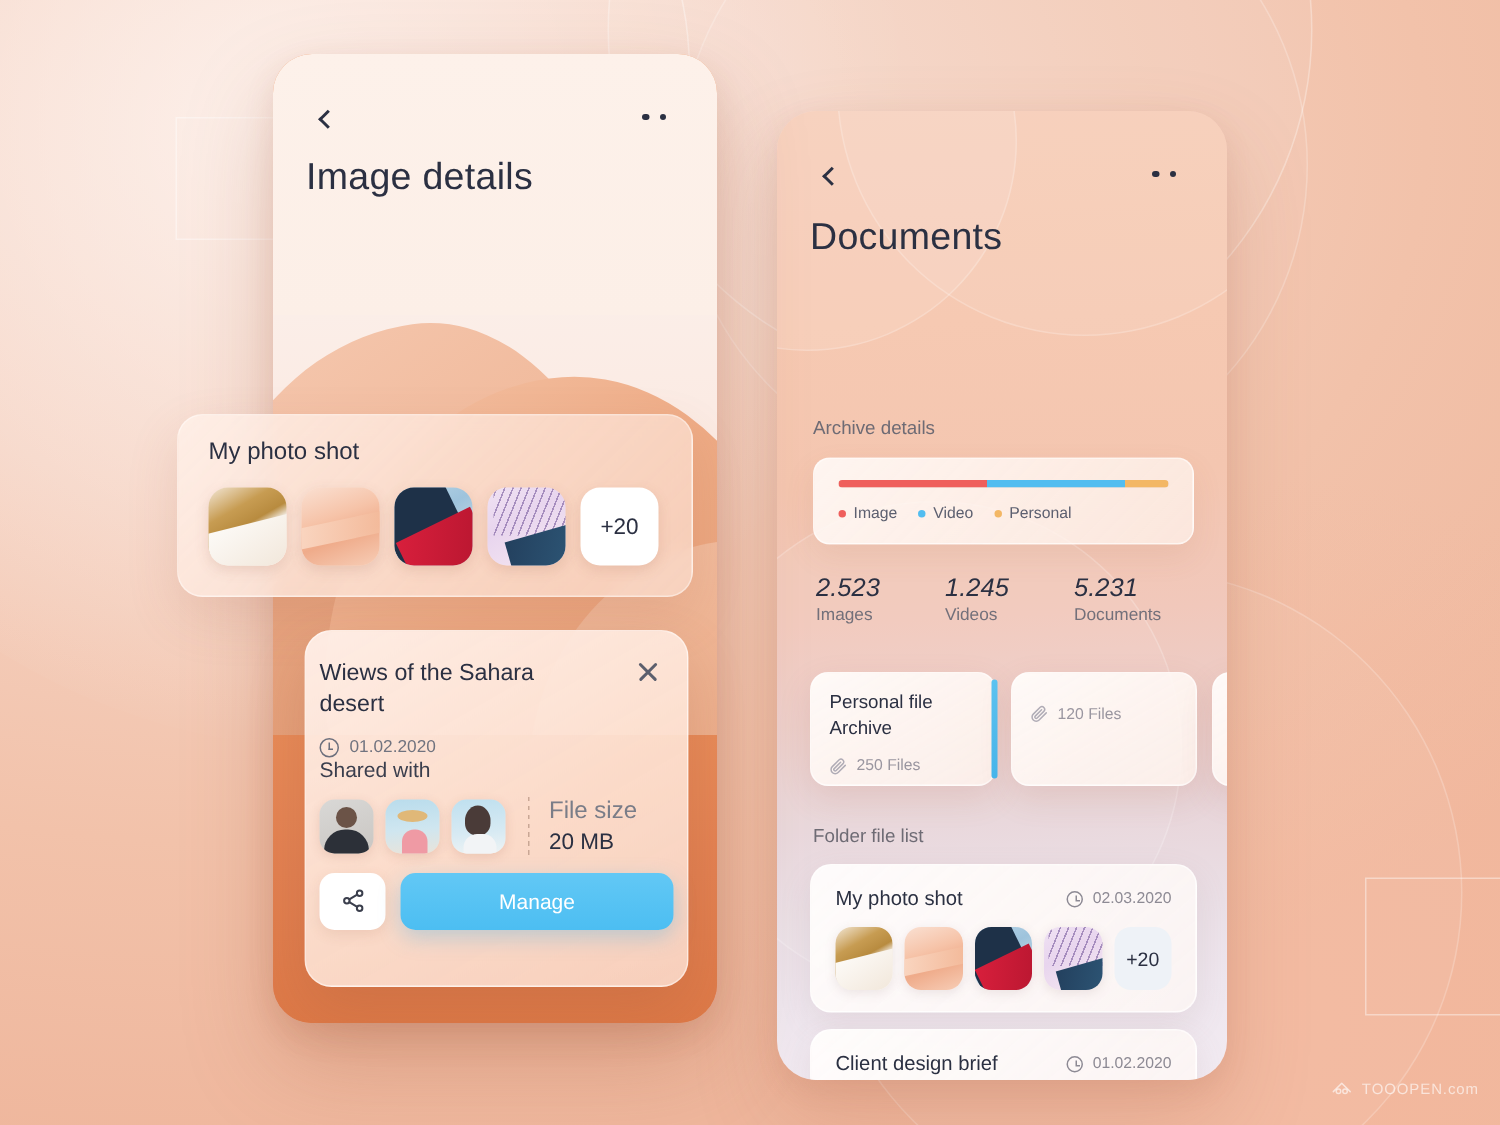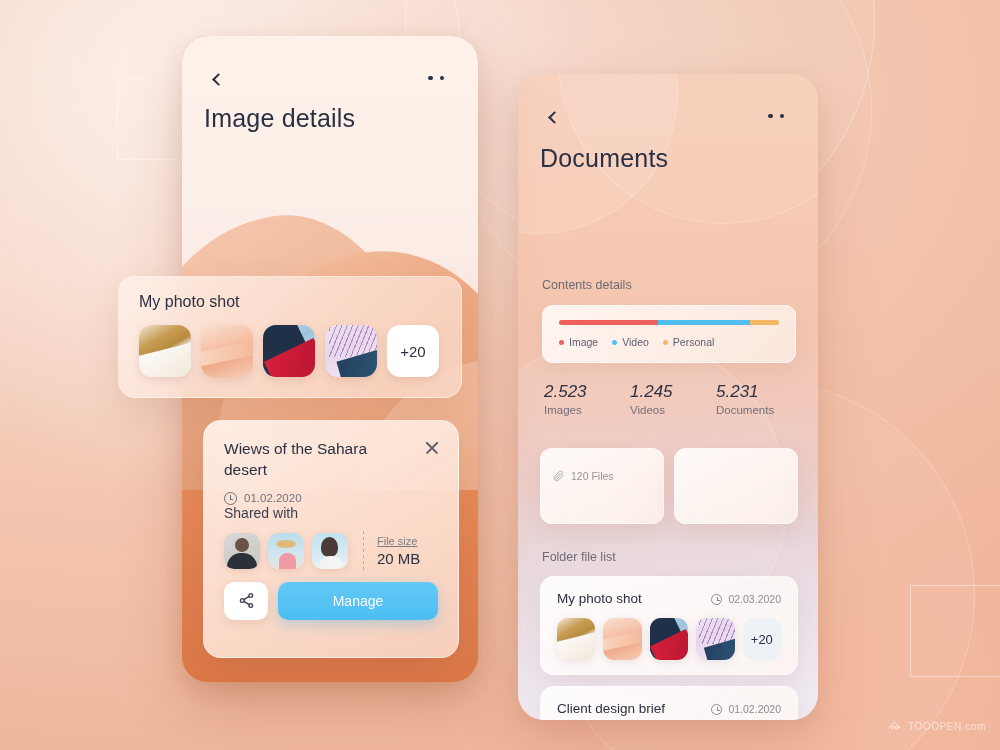--- a/index.html
+++ b/index.html
@@ -195,21 +195,21 @@
   .tD::after { content:""; position:absolute; left:26%; bottom:-6%; width:100%; height:50%;
                background: linear-gradient(118deg,#23405e,#2f5a7a); transform: rotate(-16deg); }
 
   
   #details-card {
     position: absolute; left: 203px; top: 420px; width: 256px; height: 238px;
     border-radius: 18px; z-index: 6;
     background: linear-gradient(150deg, rgba(255,240,233,.94) 0%, rgba(253,228,214,.9) 55%, rgba(250,218,203,.88) 100%);
     box-shadow: 0 16px 38px rgba(150,80,55,.2);
     border: 1px solid rgba(255,255,255,.45);
-    padding: 18px 20px;
+    padding: 18px 9px;
   }
   .dc-title {
     font-size: 15.5px; color: #2b3042; line-height: 1.35; width: 175px; font-weight: 400;
   }
   .dc-close {
     position: absolute; right: 18px; top: 19px; width: 16px; height: 16px; cursor: pointer;
   }
   .dc-close::before, .dc-close::after {
     content: ""; position: absolute; left: 0; top: 7px; width: 16px; height: 1.6px;
     background: #5c5f6d; border-radius: 1px;
@@ -241,21 +241,21 @@
                  background:#ef9aa4; }
   .av3 { background: linear-gradient(175deg,#bfe0ef 0%, #d7eaf3 60%, #eef3f4 100%); }
   .av3::before { content:""; position:absolute; left:9px; top:4px; width:17px; height:20px; border-radius:50% 50% 42% 42%;
                  background:#4a3b38; }
   .av3::after  { content:""; position:absolute; left:8px; bottom:-3px; width:22px; height:16px; border-radius:9px 9px 0 0;
                  background:#f2f4f6; }
   .dashed-div {
     width: 1px; height: 40px; margin: 0 13px 0 15px;
     background: repeating-linear-gradient(180deg,#c9a795 0 3px, transparent 3px 6px);
   }
-  .filesize-label { font-size: 11px; color: #7a7d88; text-decoration: underline; }
+  .filesize-label { font-size: 16px; color: #7a7d88; }
   .filesize-val { font-size: 15px; color: #2b3042; margin-top: 3px; }
   .dc-actions { display: flex; gap: 10px; margin-top: 11px; align-items: center; }
   .share-btn {
     width: 44px; height: 38px; border-radius: 10px; background: #fff; cursor: pointer;
     display: flex; align-items: center; justify-content: center;
     box-shadow: 0 3px 9px rgba(140,80,60,.12);
   }
   .manage-btn {
     flex: 1; height: 38px; border-radius: 10px; cursor: pointer;
     background: linear-gradient(180deg,#62c8f5,#4cbef2);
@@ -374,21 +374,21 @@
       <div class="chev"></div>
     </div>
     <div class="more-btn">
       <i></i>
       <i></i>
     </div>
   </div>
 
   <div class="screen-title">Documents</div>
 
-  <div class="sec-label" id="lbl-contents">Contents details</div>
+  <div class="sec-label" id="lbl-contents">Archive details</div>
 
   <div id="contents-card">
     <div class="progress-track">
       <i id="seg-image" style="width: 45%; background: rgb(239, 95, 92);"></i>
       <i id="seg-video" style="width: 42%; background: rgb(82, 189, 240);"></i>
       <i id="seg-doc" style="width: 13%; background: rgb(243, 183, 101);"></i>
     </div>
     <div class="legend" id="legend-row">
         <div class="legend-item">
           <span class="legend-dot" style="background: rgb(239, 95, 92);"></span>
@@ -414,20 +414,29 @@
         <div class="num">1.245</div>
         <div class="lbl">Videos</div>
       </div>
       <div class="stat">
         <div class="num">5.231</div>
         <div class="lbl">Documents</div>
       </div>
     </div>
 
   <div id="folder-cards">
+      <div class="folder-card accent">
+        <div class="fc-title">Personal file Archive</div>
+        <div class="fc-meta">
+          <svg class="ico-clip" viewBox="0 0 24 24" fill="none" stroke="#b0acb6" stroke-width="2" stroke-linecap="round" stroke-linejoin="round">
+            <path d="M21 11.5 11.5 21a5.5 5.5 0 0 1-7.8-7.8l9.2-9.2a3.7 3.7 0 0 1 5.2 5.2l-9.2 9.2a1.8 1.8 0 0 1-2.6-2.6l8.5-8.5"></path>
+          </svg>
+          <span class="fc-files">250 Files</span>
+        </div>
+      </div>
       <div class="folder-card">
         <div class="fc-meta">
           <svg class="ico-clip" viewBox="0 0 24 24" fill="none" stroke="#b0acb6" stroke-width="2" stroke-linecap="round" stroke-linejoin="round">
             <path d="M21 11.5 11.5 21a5.5 5.5 0 0 1-7.8-7.8l9.2-9.2a3.7 3.7 0 0 1 5.2 5.2l-9.2 9.2a1.8 1.8 0 0 1-2.6-2.6l8.5-8.5"></path>
           </svg>
           <span class="fc-files">120 Files</span>
         </div>
       </div>
       <div class="folder-card"></div>
     </div>

